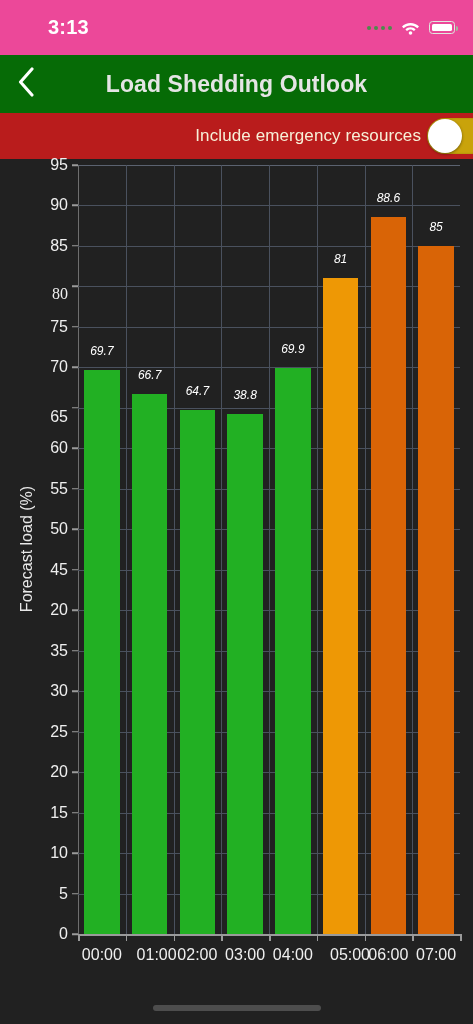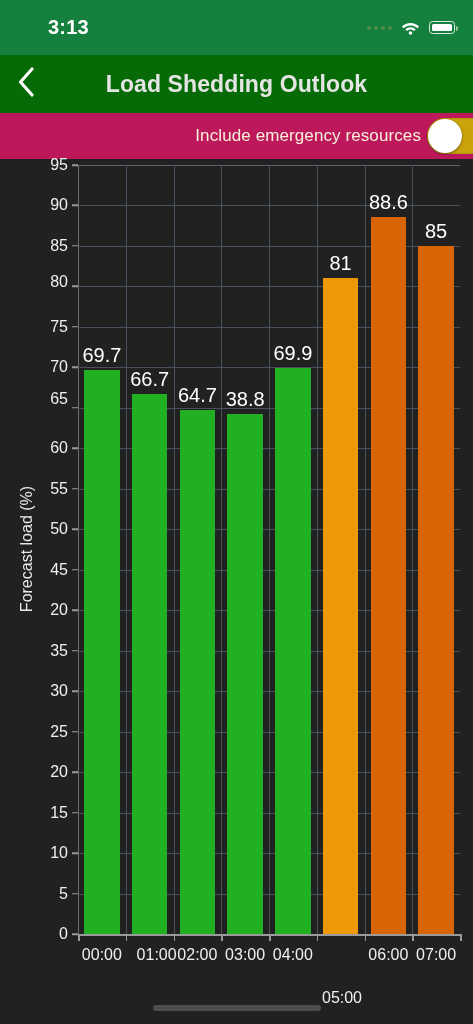--- a/index.html
+++ b/index.html
@@ -6,21 +6,21 @@
   html,body { width:473px; height:1024px; }
   body {
     background:#212121;
     font-family:"Liberation Sans", sans-serif;
     overflow:hidden;
     position:relative;
   }
 
   
   #status-bar{
-    height:55px; background:#15803d;
+    height:55px; background:#ec4899;
     display:flex; align-items:center;
     padding:0 24px 0 0; position:relative;
   }
   #status-time{
     color:#fff; font-size:20px; font-weight:bold;
     letter-spacing:.2px; margin-left:48px;
   }
   #status-right{
     position:absolute; right:18px; top:50%;
     transform:translateY(-50%);
@@ -51,21 +51,21 @@
   }
   #nav-title{
     color:#e5e5e5; font-size:23px; font-weight:bold;
     position:absolute; left:0; right:0; top:50%;
     transform:translateY(-50%); text-align:center;
     pointer-events:none; letter-spacing:.1px;
   }
 
   
   #toggle-row{
-    height:46px; background:#be185d;
+    height:46px; background:#b91c1c;
     display:flex; align-items:center; justify-content:flex-end;
     position:relative; overflow:hidden;
   }
   #toggle-label{
     color:#F7F0D8; font-size:17px; margin-right:6px;
     letter-spacing:.1px;
   }
   #emergency-toggle{
     width:62px; height:36px; border-radius:18px;
     background:#C9A30B; margin-right:-16px;
@@ -114,22 +114,22 @@
     position:absolute; left:-6px; width:6px; height:1.5px;
     background:#9a9a9a; transform:translateY(-50%);
   }
 
   #bars{ position:absolute; inset:0; }
   .bar{
     position:absolute; bottom:0;
     border-radius:0;
   }
   .bar-label{
-    position:absolute; color:#fff; font-size:20px;
-    transform:translateX(-50%); white-space:nowrap;
+    position:absolute; color:#fff; font-size:12px;
+    transform:translateX(-50%); white-space:nowrap;font-style:italic;
   }
 
   #x-axis-line{
     position:absolute; left:78px; top:775px;
     width:382px; height:1.5px; background:#9a9a9a;
   }
   .xtick-mark{
     position:absolute; top:775px; width:1.5px; height:7px;
     background:#9a9a9a;
   }
@@ -245,27 +245,27 @@
         <div class="ytick" style="top: 445.211px;">20</div>
         <div class="ytick-mark" style="top: 445.211px;"></div>
         <div class="ytick" style="top: 404.737px;">45</div>
         <div class="ytick-mark" style="top: 404.737px;"></div>
         <div class="ytick" style="top: 364.263px;">50</div>
         <div class="ytick-mark" style="top: 364.263px;"></div>
         <div class="ytick" style="top: 323.789px;">55</div>
         <div class="ytick-mark" style="top: 323.789px;"></div>
         <div class="ytick" style="top: 283.316px;">60</div>
         <div class="ytick-mark" style="top: 283.316px;"></div>
-        <div class="ytick" style="top: 234px;">65</div>
+        <div class="ytick" style="top: 252px;">65</div>
         <div class="ytick-mark" style="top: 242.842px;"></div>
         <div class="ytick" style="top: 202.368px;">70</div>
         <div class="ytick-mark" style="top: 202.368px;"></div>
         <div class="ytick" style="top: 161.895px;">75</div>
         <div class="ytick-mark" style="top: 161.895px;"></div>
-        <div class="ytick" style="top: 117px;">80</div>
+        <div class="ytick" style="top: 129px; font-family: Liberation Serif, serif;">80</div>
         <div class="ytick-mark" style="top: 121.421px;"></div>
         <div class="ytick" style="top: 80.9474px;">85</div>
         <div class="ytick-mark" style="top: 80.9474px;"></div>
         <div class="ytick" style="top: 40.4737px;">90</div>
         <div class="ytick-mark" style="top: 40.4737px;"></div>
         <div class="ytick" style="top: 0px;">95</div>
         <div class="ytick-mark" style="top: 0px;"></div>
       </div>
     <div id="bars">
         <div class="bar" style="left: 6.2075px; width: 35.335px; height: 564.203px; background: rgb(34, 176, 35);"></div>
@@ -293,21 +293,21 @@
       <div class="xlabel" style="left: 101.875px;">00:00</div>
       <div class="xtick-mark" style="left: 125.75px;"></div>
       <div class="xlabel" style="left: 149.625px; padding-left: 14px;">01:00</div>
       <div class="xtick-mark" style="left: 173.5px;"></div>
       <div class="xlabel" style="left: 197.375px;">02:00</div>
       <div class="xtick-mark" style="left: 221.25px;"></div>
       <div class="xlabel" style="left: 245.125px;">03:00</div>
       <div class="xtick-mark" style="left: 269px;"></div>
       <div class="xlabel" style="left: 292.875px;">04:00</div>
       <div class="xtick-mark" style="left: 316.75px;"></div>
-      <div class="xlabel" style="left: 342px; margin-top: 43px;">05:00</div>
+      <div class="xlabel" style="left: 350px;">05:00</div>
       <div class="xtick-mark" style="left: 364.5px;"></div>
       <div class="xlabel" style="left: 388.375px;">06:00</div>
       <div class="xtick-mark" style="left: 412.25px;"></div>
       <div class="xlabel" style="left: 436.125px;">07:00</div>
       <div class="xtick-mark" style="left: 460px;"></div>
     </div>
 </div>
 
 <div id="home-indicator"></div>
 

